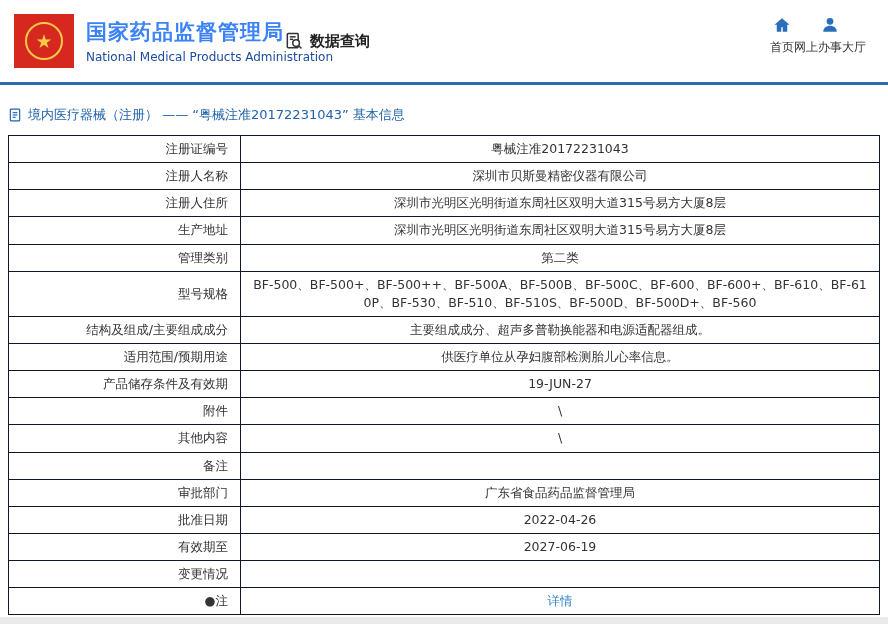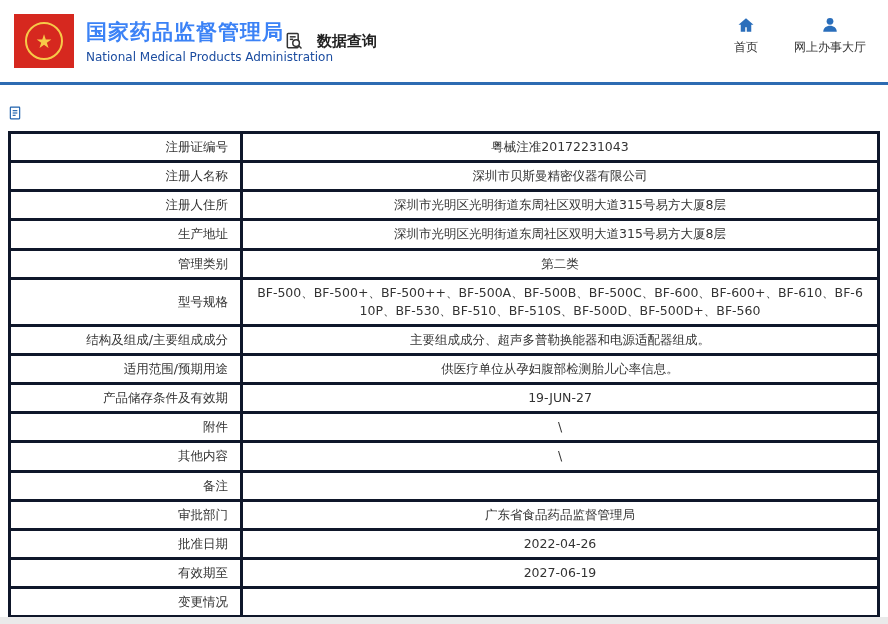--- a/index.html
+++ b/index.html
@@ -12,34 +12,34 @@
   
   .header { height:82px; display:flex; align-items:center; padding:0 14px; position:relative; background:#fff; }
   .logo { width:60px; height:54px; background:#d6281f; display:flex; align-items:center; justify-content:center; flex:0 0 auto; }
   .emblem-circle { width:38px; height:38px; border:2px solid #f7c948; border-radius:50%; display:flex; align-items:center; justify-content:center; }
   .emblem-star { color:#f7c948; font-size:19px; line-height:1; }
   .brand { margin-left:12px; }
   .brand-title { font-size:21px; font-weight:bold; color:#3b82f6; letter-spacing:1px; }
   .brand-sub { font-size:12px; color:#1c4da0; margin-top:4px; }
 
   .data-query { position:absolute; left:284px; top:50%; transform:translateY(-50%);
-    display:flex; align-items:center; gap:13px; font-size:15px; font-weight:bold; color:#222; cursor:pointer; }
+    display:flex; align-items:center; gap:6px; font-size:15px; font-weight:bold; color:#222; cursor:pointer; }
 
-  .top-nav { position:absolute; right:22px; top:16px; display:flex; gap:36px; }
+  .top-nav { position:absolute; right:22px; top:16px; display:flex; }
   .nav-item { display:flex; flex-direction:column; align-items:center; gap:5px; font-size:12px; color:#333; cursor:pointer; }
 
   .blue-line { height:3px; background:#2d6bb2; width:100%; }
 
   
   .page-title { margin:21px 8px 11px 8px; display:flex; align-items:center; gap:6px;
     color:#1f62ad; font-size:13px; }
 
   
   .info-table { width:872px; margin:0 8px; border-collapse:collapse; font-size:12.5px; table-layout:fixed; }
-  .info-table td { border:3px solid #0f172a; padding:4px 12px; height:26px; line-height:1.45; word-break:break-all; }
+  .info-table td { border:1px solid #0f172a; padding:4px 12px; height:26px; line-height:1.45; word-break:break-all; }
   .label-cell { width:232px; text-align:right; padding-right:14px; color:#333; }
   .value-cell { text-align:center; color:#333; }
   .detail-link { color:#2e7fd0; text-decoration:none; cursor:pointer; }
 
   .footer-strip { position:absolute; left:0; bottom:0; width:100%; height:7px; background:#eaeaea; }
 
   svg { display:block; }
 </style>
 </head>
 <body>
@@ -86,20 +86,21 @@
 <div class="blue-line"></div>
 
 <main>
   <div class="page-title">
     <svg viewBox="0 0 24 24" width="14" height="14" fill="none" stroke="#1f62ad" stroke-width="2">
       <rect x="4" y="2" width="16" height="20" rx="1"></rect>
       <line x1="8" y1="8" x2="16" y2="8"></line>
       <line x1="8" y1="12" x2="16" y2="12"></line>
       <line x1="8" y1="16" x2="13" y2="16"></line>
     </svg>
+    <span>境内医疗器械（注册） ——  “粤械注准20172231043” 基本信息</span>
   </div>
 
   <table class="info-table">
     <tbody>
         <tr>
           <td class="label-cell">注册证编号</td>
           <td class="value-cell">粤械注准20172231043</td>
         </tr>
         <tr>
           <td class="label-cell">注册人名称</td>

